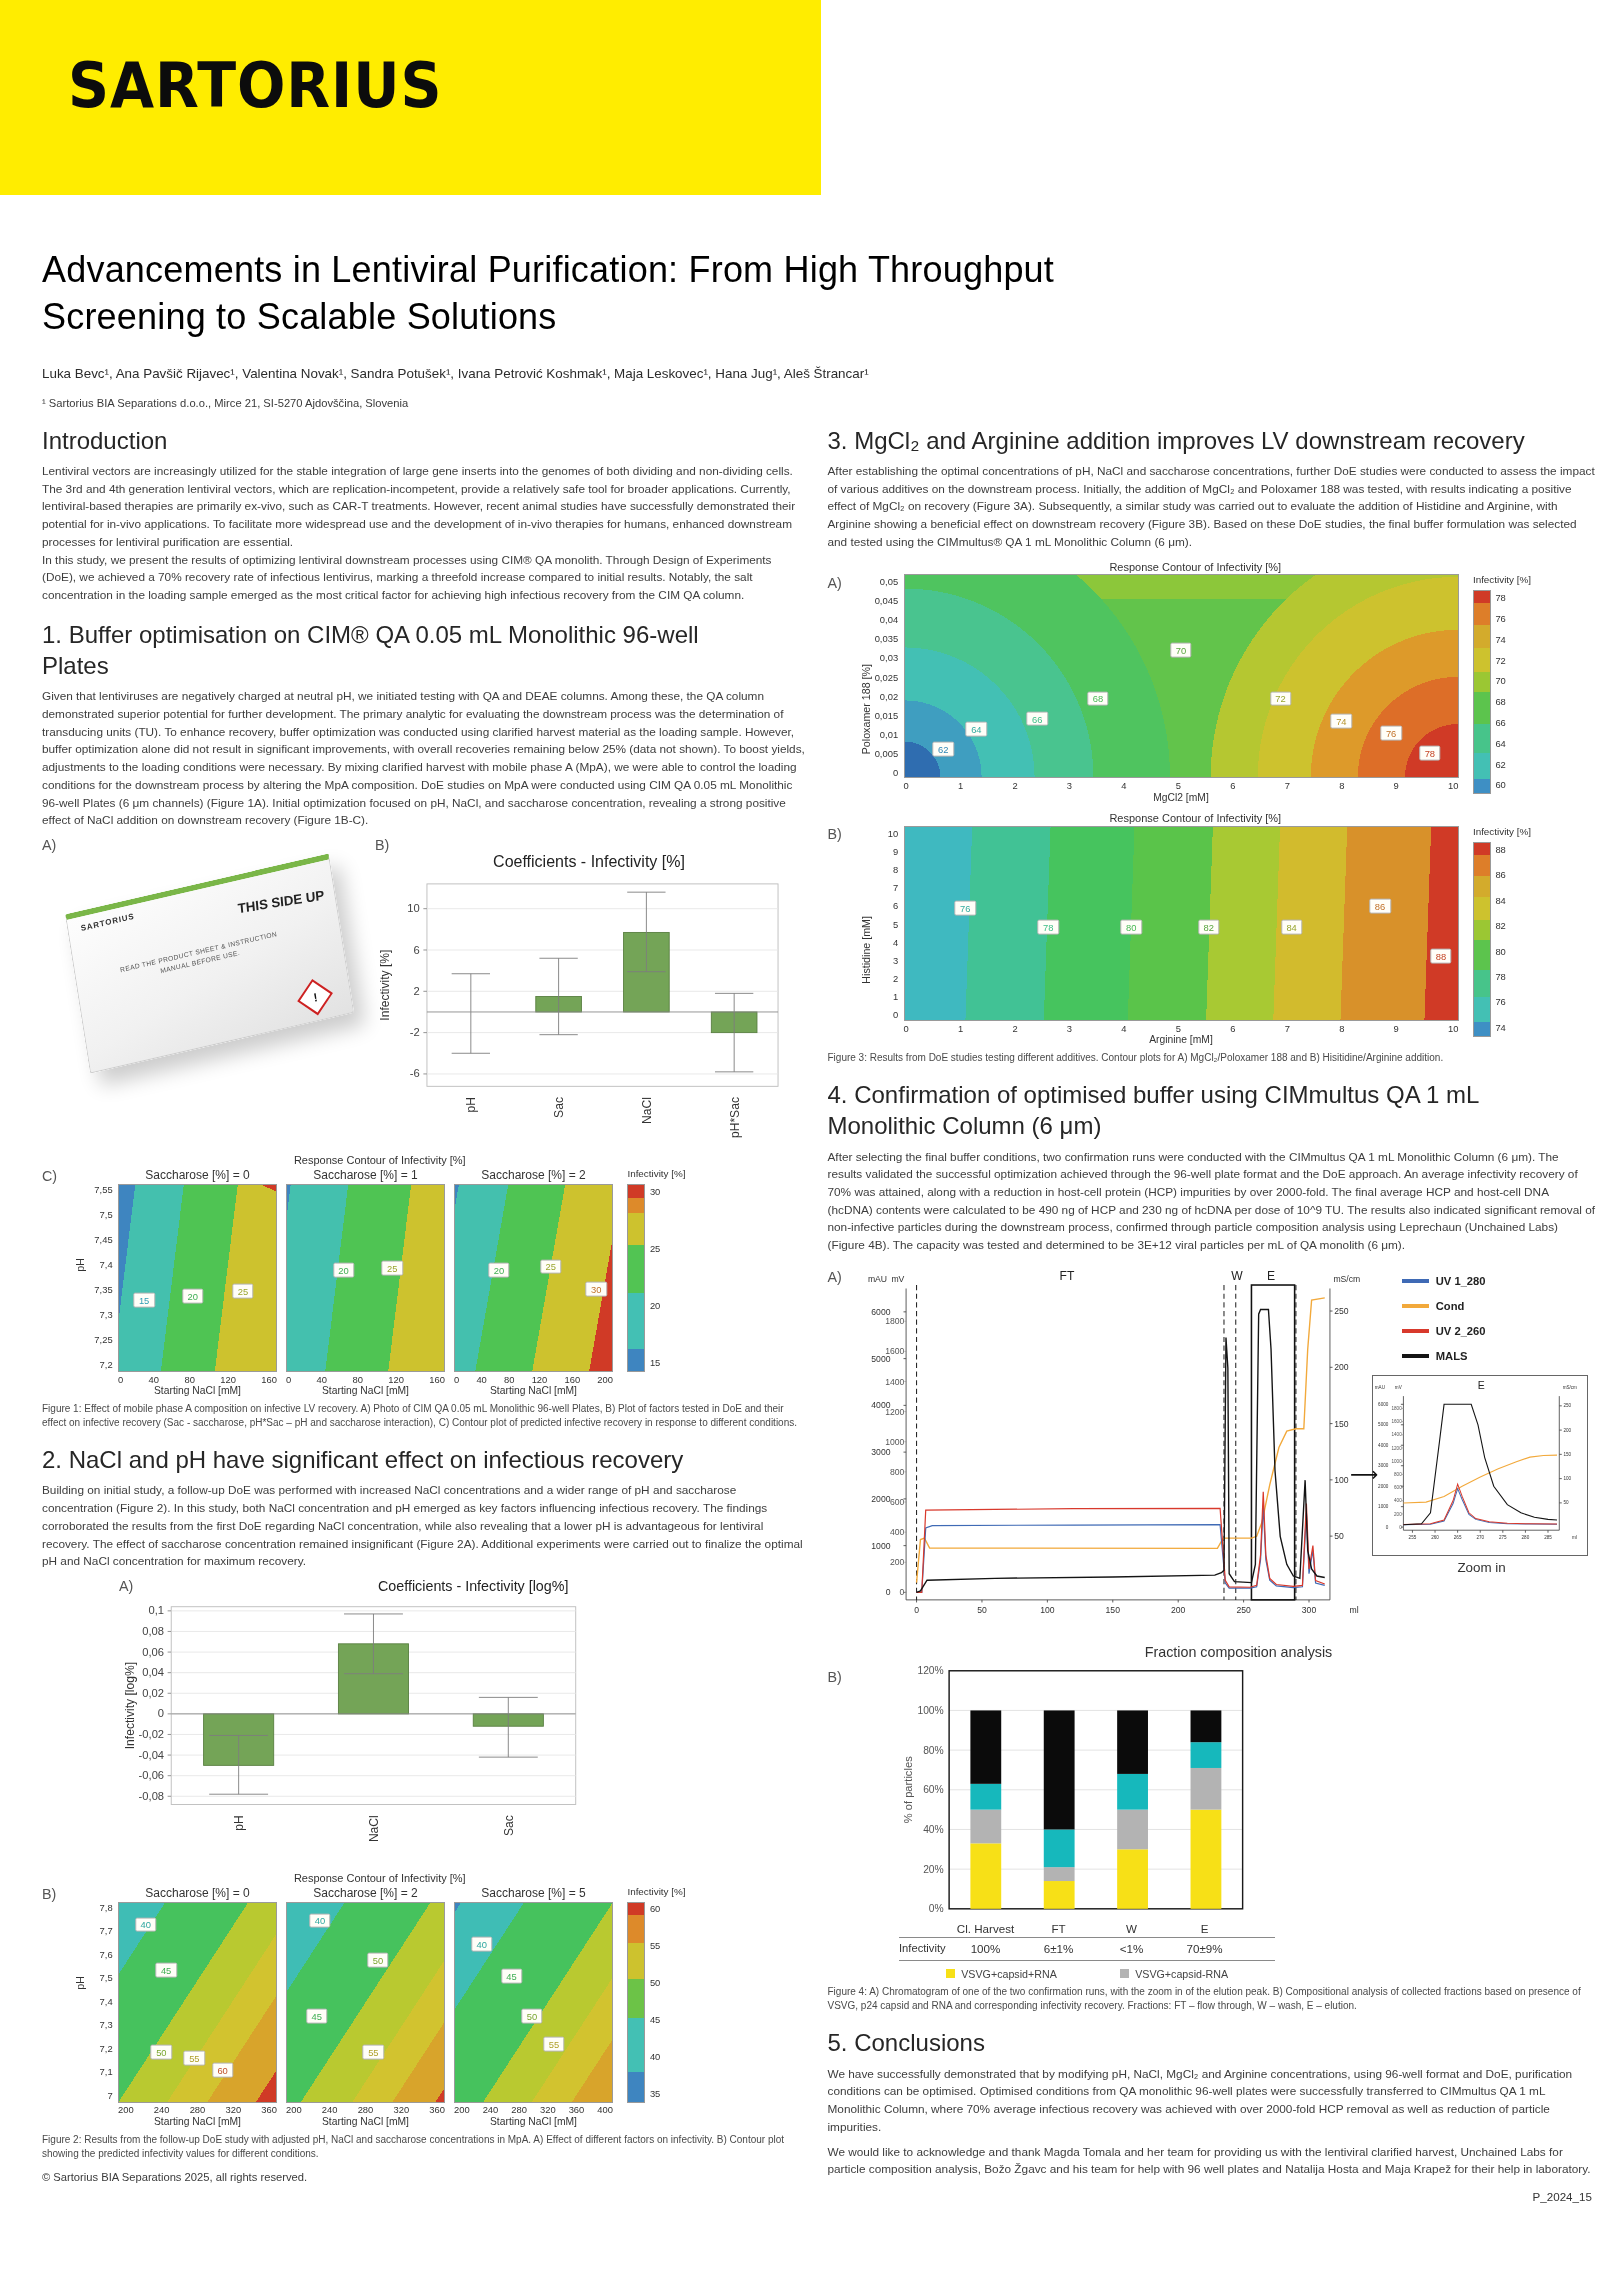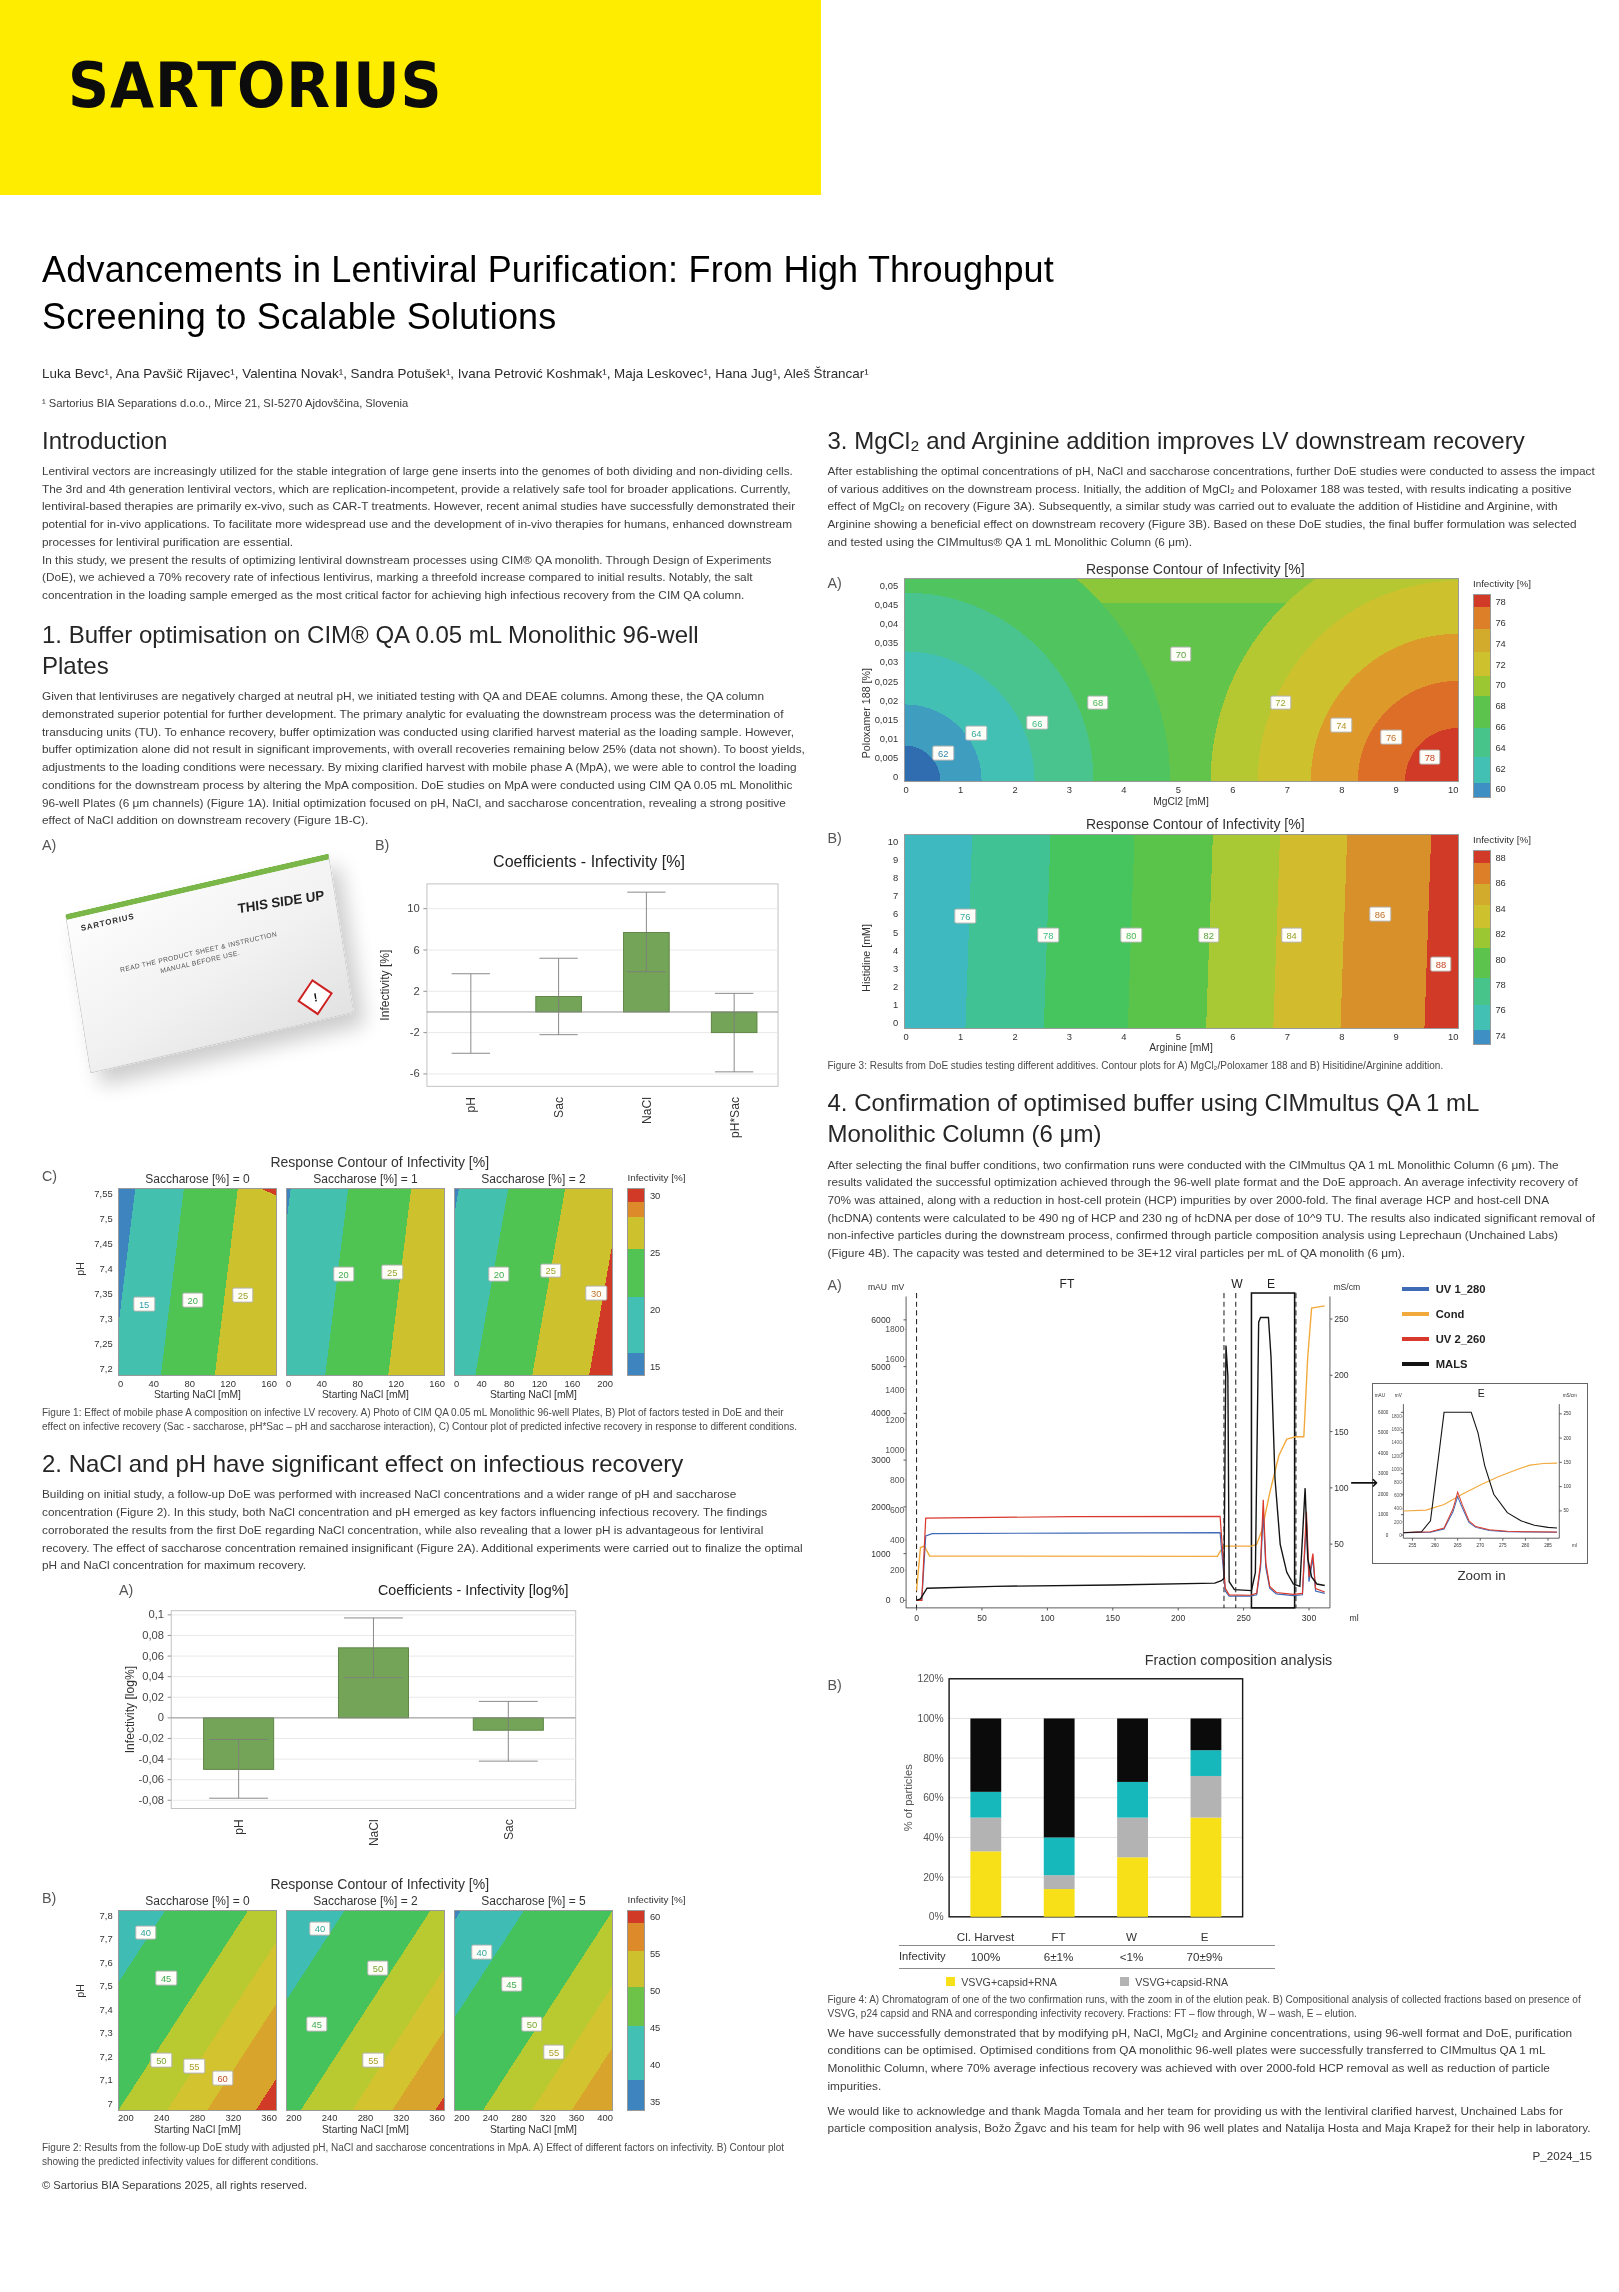--- a/index.html
+++ b/index.html
@@ -32,21 +32,21 @@
   .box-scene{margin:30px 0 0 19.7px;position:relative;height:226px}
   .box3d{width:269px;height:154px;background:linear-gradient(160deg,#fdfdfd 0%,#f1f1f1 55%,#e2e2e2 100%);border:0.9px solid #cccccc;border-top:6.3px solid #7ab648;transform:rotate(-13deg) skewX(-4deg);margin:27px 0 0 12.5px;position:relative;box-shadow:9px 14.3px 19.7px rgba(0,0,0,.20);border-radius:2.7px}
   .box-brand{position:absolute;left:12.5px;top:7.2px;font-size:8px;font-weight:700;letter-spacing:0.9px;color:#333}
   .box-sideup{position:absolute;right:10.7px;top:23px;font-size:13.4px;font-weight:700;color:#222;transform:rotate(4deg)}
   .box-note{position:absolute;left:45px;top:56px;width:161px;font-size:6.7px;color:#555;text-align:center;line-height:1.5;letter-spacing:0.4px}
   .hazard{position:absolute;right:23px;bottom:10.7px;width:21.5px;height:21.5px;border:2.7px solid #cc2222;background:#fff;transform:rotate(45deg);display:flex;align-items:center;justify-content:center}
   .hazard span{transform:rotate(-45deg);font-weight:800;font-size:11.6px;color:#111}
   
   .cblock-wrap{display:flex;margin-top:9px}
   .cblock-wrap .letter{width:32px;padding-top:14.3px}
-  .c-title{font-size:14px;color:#333;text-align:center;margin-bottom:1.8px}
+  .c-title{font-size:11px;color:#333;text-align:center;margin-bottom:1.8px}
   .c-row{display:flex;align-items:flex-start}
   .c-ylab{writing-mode:vertical-rl;transform:rotate(180deg);font-size:10.7px;color:#333;margin-top:90px}
   .c-yticks{display:flex;flex-direction:column;justify-content:space-between;font-size:9.4px;color:#333;text-align:right;width:32px;padding-right:5.4px;box-sizing:border-box}
   .c-panel{margin-right:9px}
   .c-ptitle{font-size:12px;color:#333;text-align:center;height:16px}
   .c-body{position:relative;border:0.9px solid #9a9a9a}
   .chip{position:absolute;transform:translate(-50%,-50%);background:#fffef8;border:0.9px solid #b5b5b5;font-size:9.4px;padding:0.9px 4.5px;border-radius:1.8px;color:#4f8f4f;white-space:nowrap}
   .c-xticks{display:flex;justify-content:space-between;font-size:9.4px;color:#333;margin-top:1.8px}
   .c-xlab{font-size:10.3px;color:#333;text-align:center;margin-top:0.9px}
   .c-cbwrap{margin-left:5.4px}
@@ -784,20 +784,21 @@
             </div>
             <div class="lg-item">
               <div class="lg-square" style="background: rgb(179, 179, 179);"></div>
               <span>VSVG+capsid-RNA</span>
             </div>
           </div>
       </div>
     </div>
     <div class="caption">Figure 4: A) Chromatogram of one of the two confirmation runs, with the zoom in of the elution peak. B) Compositional analysis of collected fractions based on presence of VSVG, p24 capsid and RNA and corresponding infectivity recovery. Fractions: FT – flow through, W – wash, E – elution.</div>
 
+    <h2>5. Conclusions</h2>
     <p class="body">We have successfully demonstrated that by modifying pH, NaCl, MgCl₂ and Arginine concentrations, using 96-well format and DoE, purification conditions can be optimised. Optimised conditions from QA monolithic 96-well plates were successfully transferred to CIMmultus QA 1 mL Monolithic Column, where 70% average infectious recovery was achieved with over 2000-fold HCP removal as well as reduction of particle impurities.</p>
 
     <p class="body">We would like to acknowledge and thank Magda Tomala and her team for providing us with the lentiviral clarified harvest, Unchained Labs for particle composition analysis, Božo Žgavc and his team for help with 96 well plates and Natalija Hosta and Maja Krapež for their help in laboratory.</p>
 
     <div class="pnum">P_2024_15</div>
   </div>
 </div>
 
 
 </body></html>

